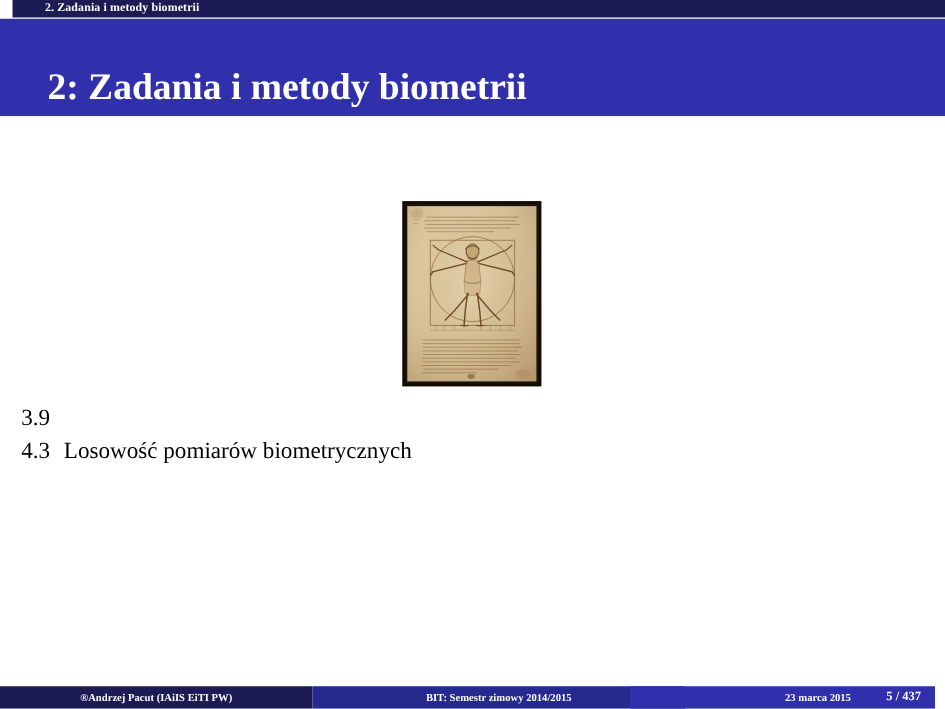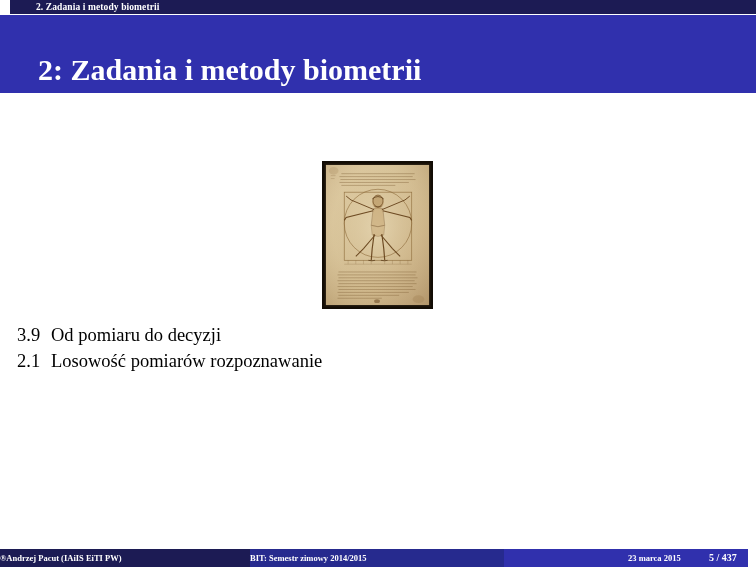--- a/index.html
+++ b/index.html
@@ -124,26 +124,27 @@
     font-size: 8.5px;
     font-weight: bold;
     line-height: 18px;
     white-space: nowrap;
     overflow: hidden;
   }
   #footer-left {
     left: 0;
     width: 250px;
     background: #1c1b54;
+    text-align: center;
   }
   #footer-center {
     left: 250px;
     width: 298px;
     background: #262a8e;
-    text-align: left;
+    text-align: center;
   }
   #footer-right {
     left: 504px;
     width: 244px;
     background: #3030ad;
   }
   #footer-date {
     position: absolute;
     left: 124px;
     top: 0;
@@ -265,25 +266,24 @@
     <ellipse cx="55" cy="142" rx="3" ry="2" fill="#6b4a25" opacity="0.55"></ellipse>
 
     <ellipse cx="98" cy="140" rx="6" ry="4" fill="#9c7c4c" opacity="0.3"></ellipse>
     <ellipse cx="10" cy="8" rx="5" ry="4" fill="#9c7c4c" opacity="0.22"></ellipse>
   </svg>
 </div>
 
 <div id="outline-list">
   <div class="outline-row">
     <span class="outline-num">3.9</span>
-    <span class="outline-label">Od pomiaru do decyzji</span>
   </div>
   <div class="outline-row">
-    <span class="outline-num">2.1</span>
-    <span class="outline-label">Losowość pomiarów rozpoznawanie</span>
+    <span class="outline-num">4.3</span>
+    <span class="outline-label">Losowość pomiarów biometrycznych</span>
   </div>
 </div>
 
 <div id="footer-bar">
   <div id="footer-left" class="footer-seg">®Andrzej Pacut  (IAiIS EiTI PW)</div>
   <div id="footer-center" class="footer-seg">BIT: Semestr zimowy 2014/2015</div>
   <div id="footer-right" class="footer-seg">
     <span id="footer-date">23 marca 2015</span>
     <span id="footer-page">5 / 437</span>
   </div>

